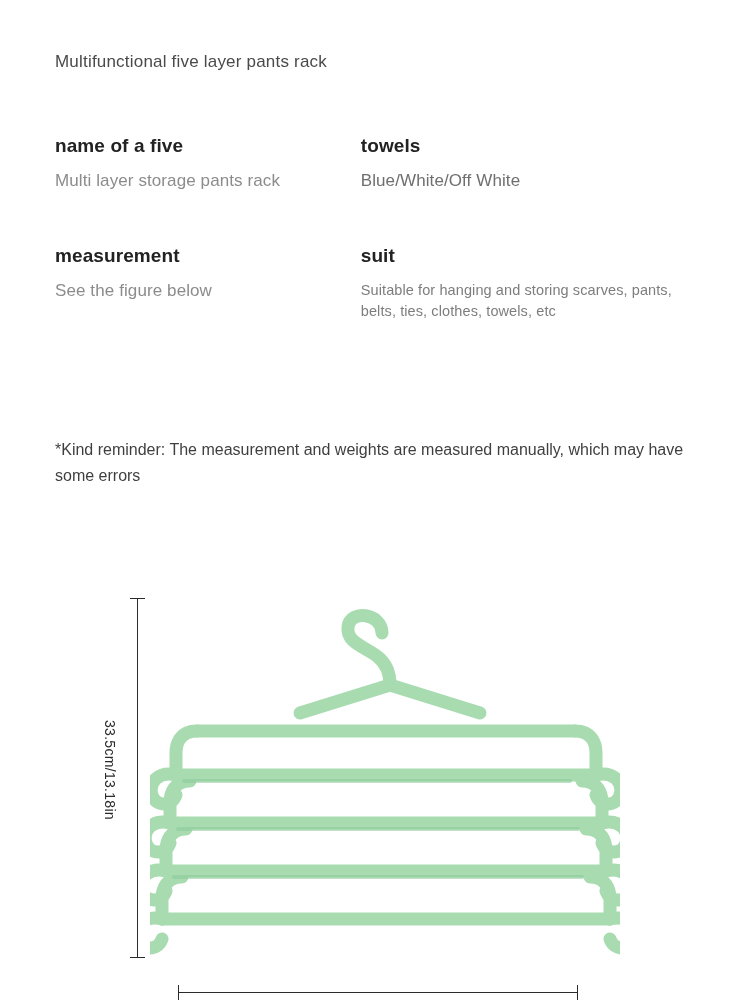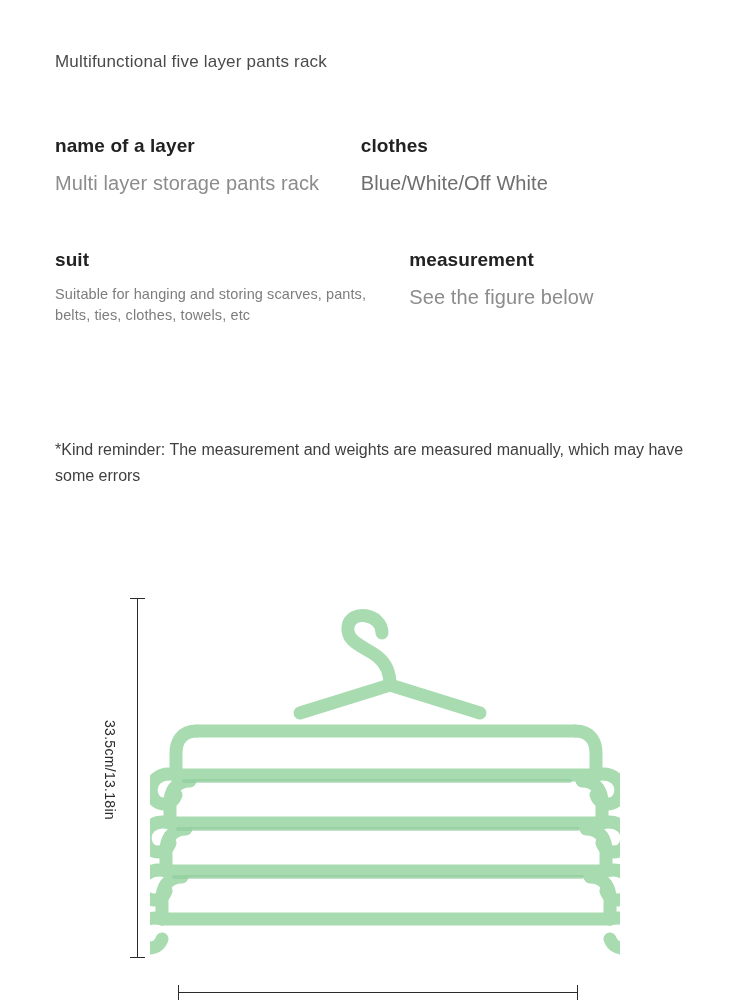--- a/index.html
+++ b/index.html
@@ -53,21 +53,21 @@
 
   .spec-label {
     font-size: 19px;
     font-weight: bold;
     color: #222222;
     margin-bottom: 13px;
     letter-spacing: 0.1px;
   }
 
   .spec-value {
-    font-size: 20px;
+    font-size: 17px;
     color: #8c8c8c;
     line-height: 1.35;
     letter-spacing: 0.1px;
   }
 
   .spec-value.dark {
     color: #6f6f6f;
   }
 
   .spec-value.small {
@@ -161,37 +161,37 @@
 <body>
 
 <div class="page">
 
   <div class="title">Multifunctional five layer pants rack</div>
 
   <div class="spec-grid">
 
     <div class="spec-row">
       <div class="spec-col">
-        <div class="spec-label">name of a layer</div>
+        <div class="spec-label">name of a five</div>
         <div class="spec-value">Multi layer storage pants rack</div>
       </div>
       <div class="spec-col col-right">
-        <div class="spec-label">clothes</div>
+        <div class="spec-label">towels</div>
         <div class="spec-value dark">Blue/White/Off White</div>
       </div>
     </div>
 
     <div class="spec-row second">
+      <div class="spec-col">
+        <div class="spec-label">measurement</div>
+        <div class="spec-value">See the figure below</div>
+      </div>
       <div class="spec-col col-right">
         <div class="spec-label">suit</div>
         <div class="spec-value small">Suitable for hanging and storing scarves, pants, belts, ties, clothes, towels, etc</div>
-      </div>
-      <div class="spec-col">
-        <div class="spec-label">measurement</div>
-        <div class="spec-value">See the figure below</div>
       </div>
     </div>
 
   </div>
 
   <div class="reminder">*Kind reminder: The measurement and weights are measured manually, which may have some errors</div>
 
   <div class="figure">
 
     <div class="dim-vert"></div>

